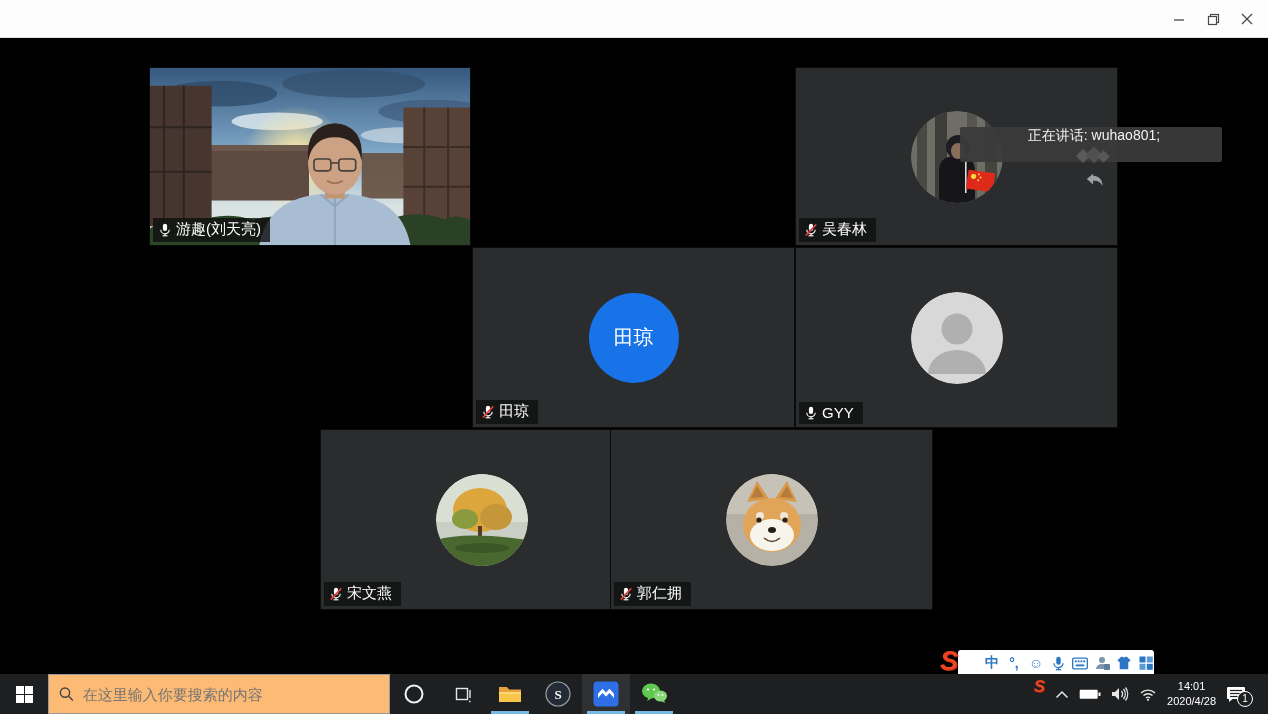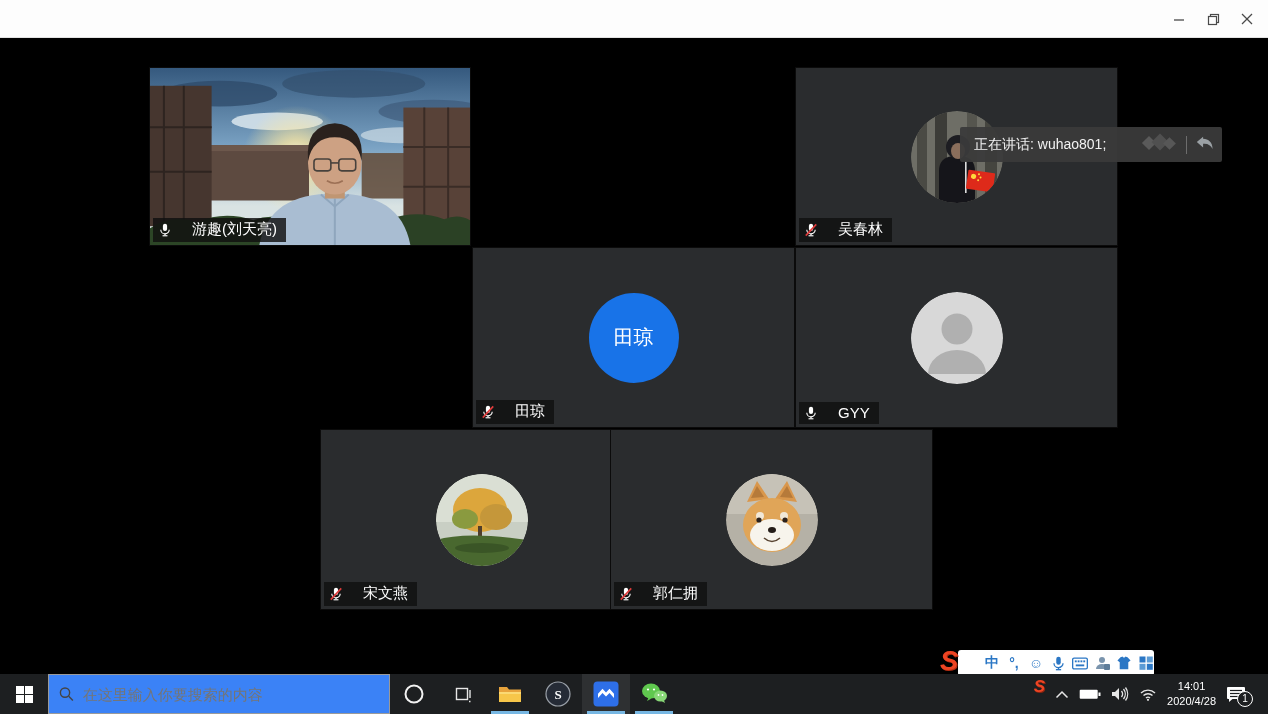--- a/index.html
+++ b/index.html
@@ -22,49 +22,49 @@
     display:flex; align-items:center; justify-content:center; overflow:hidden; }
   .tile .scene { position:absolute; inset:0; width:100%; height:100%; }
   .avatar { width:92px; height:92px; border-radius:50%; overflow:hidden; }
   .avatar-blue { width:90px; height:90px; border-radius:50%; background:#1873e8;
     display:flex; align-items:center; justify-content:center; color:#fff; font-size:20px; }
 
   .namebar { position:absolute; left:3px; bottom:3px; display:flex; align-items:stretch; z-index:3; }
   .host-badge { background:#e6a23c; color:#fff; font-size:12px; padding:3px 7px;
     display:flex; align-items:center; }
   .chip { background:rgba(16,16,16,0.82); color:#fff; font-size:15px;
-    padding:2px 9px 3px 5px; display:flex; align-items:center; gap:20px; }
+    padding:2px 9px 3px 5px; display:flex; align-items:center; gap:4px; }
   .mic { display:flex; align-items:center; }
   .mic-on { color:#ffffff; }
   .mic-off { color:#ffffff; }
   .mic-speaking { color:#3dc257; }
 
   
   .toast { position:absolute; left:960px; top:89px; width:262px; height:35px;
     background:rgba(58,58,58,0.94); border-radius:2px; display:flex; align-items:center;
-    padding:0 8px 0 14px; z-index:6; }
+    padding:0 8px 0 14px; z-index:6;flex-direction:column; }
   .toast-text { color:#f2f2f2; font-size:14px; flex:1; white-space:nowrap; }
   .toast-div { width:1px; height:18px; background:#6d6d6d; margin:0 7px 0 4px; }
 
   
   .ime-bar { position:absolute; left:958px; top:612px; height:26px; width:196px;
     background:#fff; border-radius:3px; display:flex; align-items:center;
     padding-left:26px; gap:6px; z-index:8; box-shadow:0 0 2px rgba(0,0,0,.4); }
   .ime-logo { position:absolute; left:-18px; top:-4px; font-size:27px; font-weight:900;
     color:#ee4423; font-style:italic; text-shadow:1px 1px 0 #b52d12; z-index:9; }
   .ime-item { color:#2b77c5; font-size:14px; font-weight:bold; display:flex;
     align-items:center; justify-content:center; min-width:16px; }
 
   
   .taskbar { position:absolute; left:0; top:674px; width:1268px; height:40px;
     background:#1d1f21; display:flex; align-items:stretch; z-index:10; }
   .tb-btn { width:48px; display:flex; align-items:center; justify-content:center; position:relative; }
   .tb-btn.active-win { background:rgba(255,255,255,0.08); }
   .underline { position:absolute; left:5px; right:5px; bottom:0; height:3px; background:#77b7e3; }
-  .searchbox { width:342px; height:40px; background:#3b82f6; border:1px solid #9a9a9a;
+  .searchbox { width:342px; height:40px; background:#fdba74; border:1px solid #9a9a9a;
     display:flex; align-items:center; padding:0 10px; gap:9px; }
   .searchbox input { border:none; outline:none; background:transparent; font-size:15px;
     color:#222; width:100%; font-family:"Liberation Sans", sans-serif; }
   .tray { margin-left:auto; display:flex; align-items:center; gap:10px; padding-right:8px; }
   .tray-item { display:flex; align-items:center; justify-content:center; }
   .tray-s { color:#ee4423; font-weight:900; font-size:17px; font-style:italic;
     text-shadow:1px 1px 0 #8e2410; position:relative; top:-7px; }
   .clock { color:#fff; font-size:11px; text-align:center; line-height:15px; }
   .ac-badge { position:absolute; right:-7px; bottom:-4px; width:16px; height:16px;
     border-radius:50%; border:1.5px solid #fff; background:#1d1f21; color:#fff;

